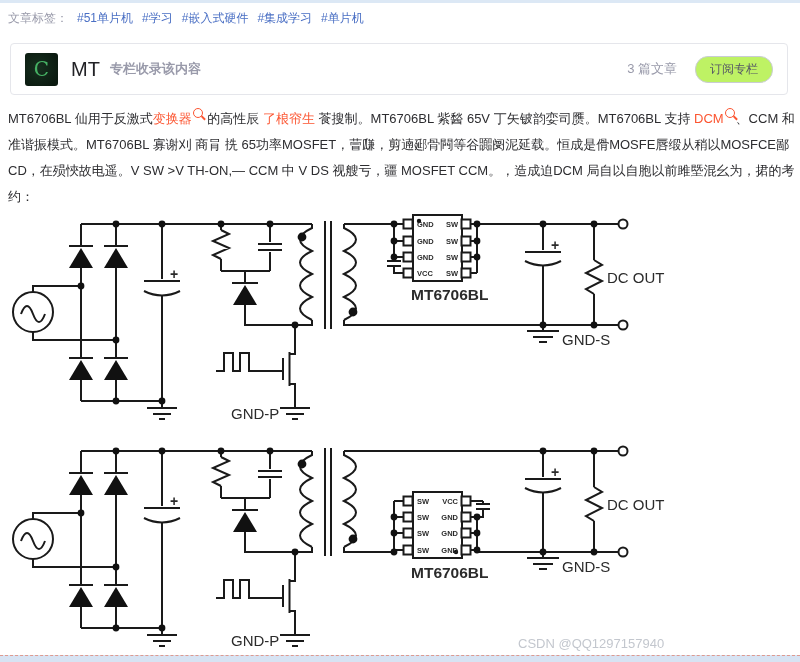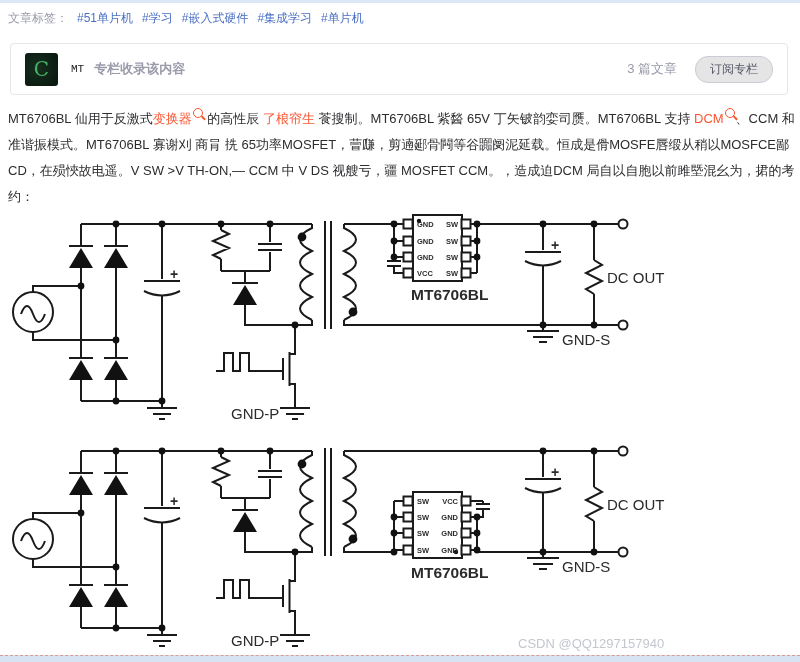--- a/index.html
+++ b/index.html
@@ -8,25 +8,25 @@
   .edge-top{position:absolute;left:0;top:0;width:800px;height:3px;background:#dce8f5;}
   .edge-bottom{position:absolute;left:0;bottom:0;width:800px;height:6px;background:#d7e3f3;border-top:1px dashed #dd9a90;}
   
   .tags{position:absolute;left:8px;top:10px;font-size:12px;color:#999aaa;white-space:nowrap;}
   .tags a{color:#4a6fc4;text-decoration:none;margin-left:9px;}
   
   .card{position:absolute;left:10px;top:43px;width:778px;height:52px;border:1px solid #e5e6eb;
         border-radius:4px;background:#fff;display:flex;align-items:center;box-sizing:border-box;padding:0 14px;}
   .avatar{width:33px;height:33px;border-radius:3px;background:radial-gradient(circle at 40% 45%,#16301f 0%,#0b1a10 80%);
           color:#46b264;font-size:20px;line-height:33px;text-align:center;font-family:"DejaVu Serif",serif;}
-  .a-name{margin-left:13px;font-size:11px;color:#222226;font-weight:500;font-family:Liberation Mono, monospace;}
+  .a-name{margin-left:13px;font-size:20px;color:#222226;font-weight:500;}
   .a-sub{margin-left:10px;font-size:13px;color:#999aaa;font-weight:bold;}
   .a-spacer{flex:1;}
   .a-count{font-size:13px;color:#999aaa;margin-right:18px;text-align:right;}
-  .a-btn{font-size:12px;color:#555666;background:#e5e5e5;border:1px solid #c9ccd4;border-radius:13px;
+  .a-btn{font-size:12px;color:#555666;background:#bef264;border:1px solid #c9ccd4;border-radius:13px;
          padding:4px 14px;cursor:pointer;}
   
   .para{position:absolute;left:8px;top:106px;width:788px;font-size:13px;line-height:26px;color:#2d2d30;}
   .kw{color:#fc5531;text-decoration:none;}
   .kw-icon{display:inline-block;width:8px;height:8px;border:1.5px solid #fc5531;border-radius:50%;
            position:relative;top:-5px;margin:0 1px 0 1px;}
   .kw-icon::after{content:'';position:absolute;width:5px;height:1.5px;background:#fc5531;
                   transform:rotate(45deg);right:-4px;bottom:-1px;}
   
   .schem{position:absolute;left:0;top:205px;}

